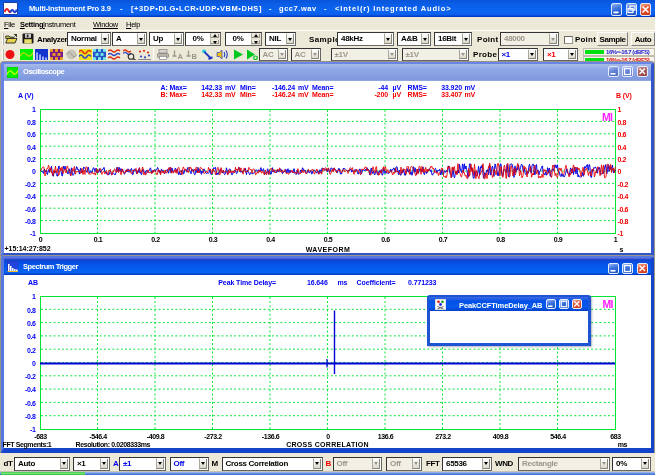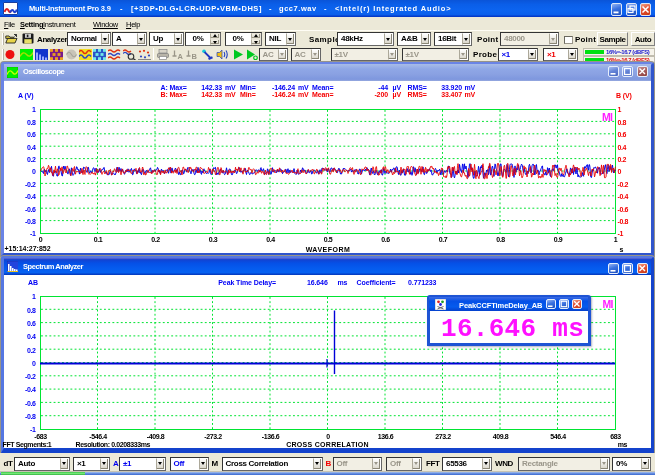--- a/index.html
+++ b/index.html
@@ -399,21 +399,21 @@
       <g fill="#ffffff">
         <rect x="1" y="3" width="1.5" height="7"></rect>
         <rect x="3" y="5" width="1.5" height="5"></rect>
         <rect x="5" y="7" width="1.5" height="3"></rect>
         <rect x="7" y="8" width="1.5" height="2"></rect>
         <rect x="9" y="8.5" width="1.5" height="1.5"></rect>
       </g>
       <rect x="0.5" y="10" width="12" height="1.5" fill="#e8c020"></rect>
     </svg>
   </div>
-<span class="cap" style="left:23px;top:262px;">Spectrum Analyzer</span>
+<span class="cap" style="left:23px;top:262px;">Spectrum Trigger</span>
 <div class="capbtn bluebtn" style="left:608px;top:262.5px;">
     <svg width="9" height="9">
       <rect x="1.5" y="6" width="5" height="1.6" fill="#fff"></rect>
     </svg>
   </div>
 <div class="capbtn bluebtn" style="left:622px;top:262.5px;">
     <svg width="9" height="9">
       <rect x="1.5" y="1.5" width="6" height="6" fill="none" stroke="#fff" stroke-width="1.3"></rect>
     </svg>
   </div>
@@ -505,21 +505,20 @@
   <div class="capbtn bluebtn" style="left:129px;top:1.5px;width:10px;height:10px;">
       <svg width="8" height="8">
         <rect x="1.2" y="1.2" width="5.5" height="5.5" fill="none" stroke="#fff" stroke-width="1.2"></rect>
       </svg>
     </div>
   <div class="capbtn redbtn" style="left:142px;top:1.5px;width:10px;height:10px;">
       <svg width="8" height="8">
         <path d="M1.2 1.2 L6.5 6.5 M6.5 1.2 L1.2 6.5" stroke="#fff" stroke-width="1.3"></path>
       </svg>
     </div>
-  <div class="abs" style="left:11px;top:16.5px;font-family:'Liberation Mono',monospace;font-weight:bold;font-size:26px;color:#ff10ff;white-space:nowrap;letter-spacing:0.3px;">16.646 ms</div>
 </div>
 
 <div class="abs" style="left:0;top:453px;width:655px;height:18px;background:#ece9d8;"></div>
 <span class="lbl" style="left:3.5px;top:459px;">dT</span>
 <div class="combo" style="left:14px;top:456.5px;width:56px;">Auto<span class="arr"></span></div>
 <div class="combo" style="left:73px;top:456.5px;width:37px;">×1<span class="arr"></span></div>
 <span class="lbl" style="left:113px;top:459px;color:#0000f0;">A</span>
 <div class="combo" style="left:119px;top:456.5px;width:47px;color:#0000f0;">±1<span class="arr"></span></div>
 <div class="combo" style="left:169.5px;top:456.5px;width:39.5px;color:#0000f0;">Off<span class="arr"></span></div>
 <span class="lbl" style="left:211.5px;top:459px;">M</span>

